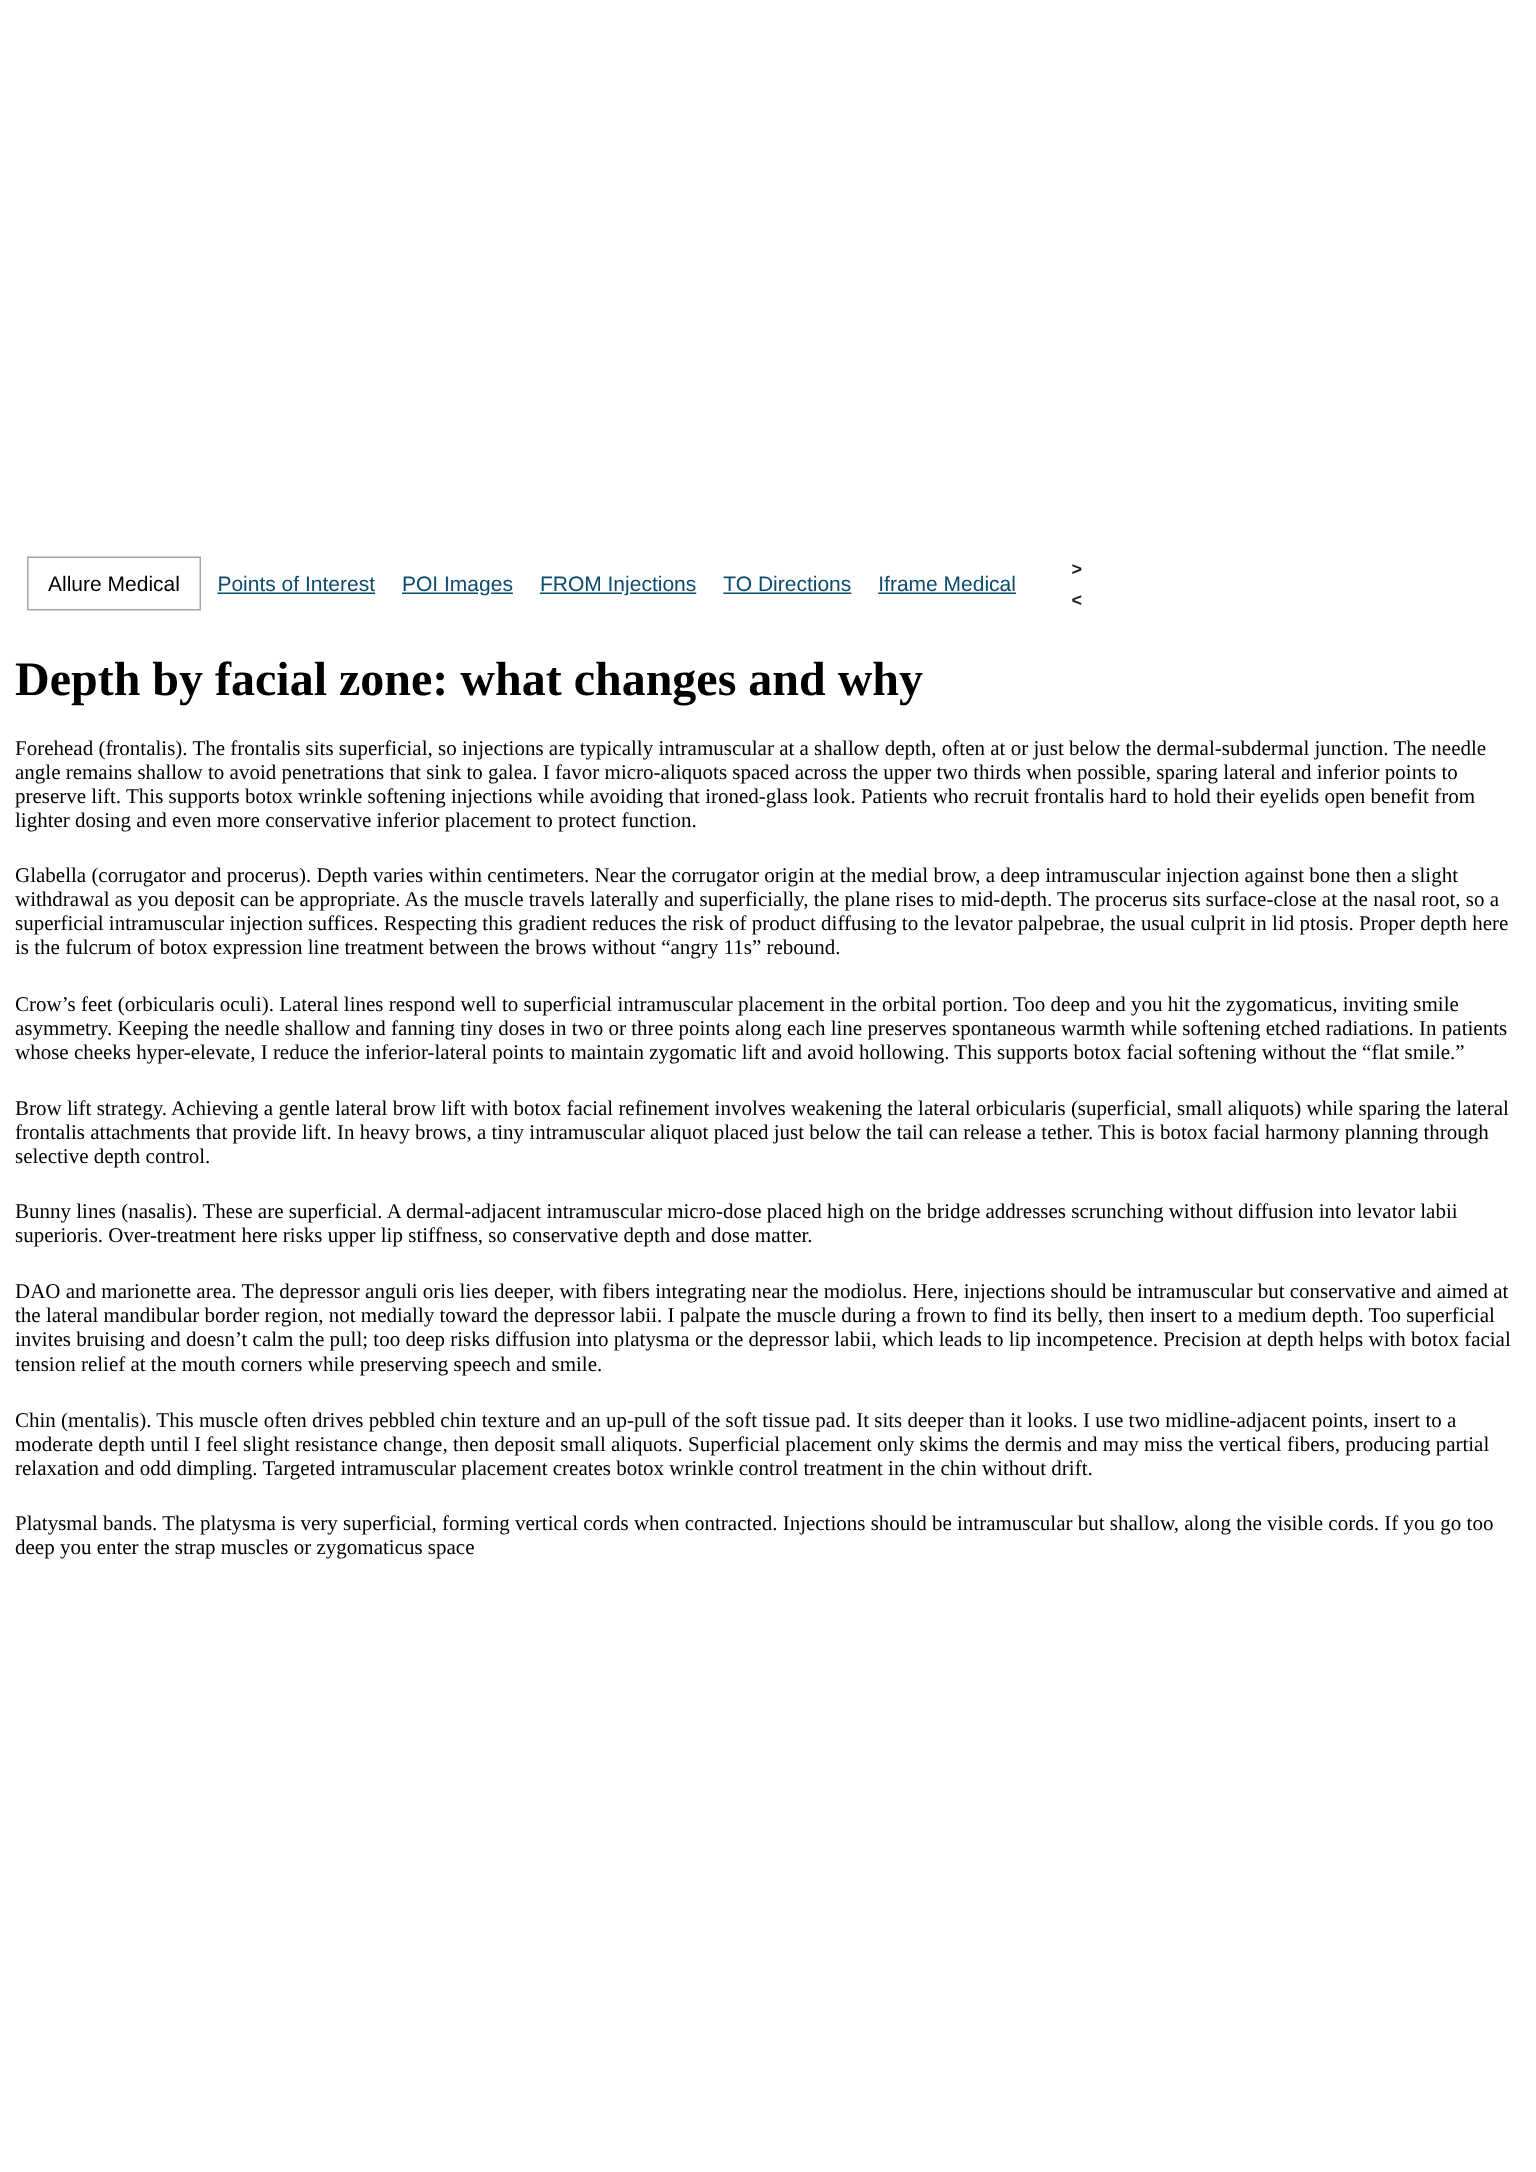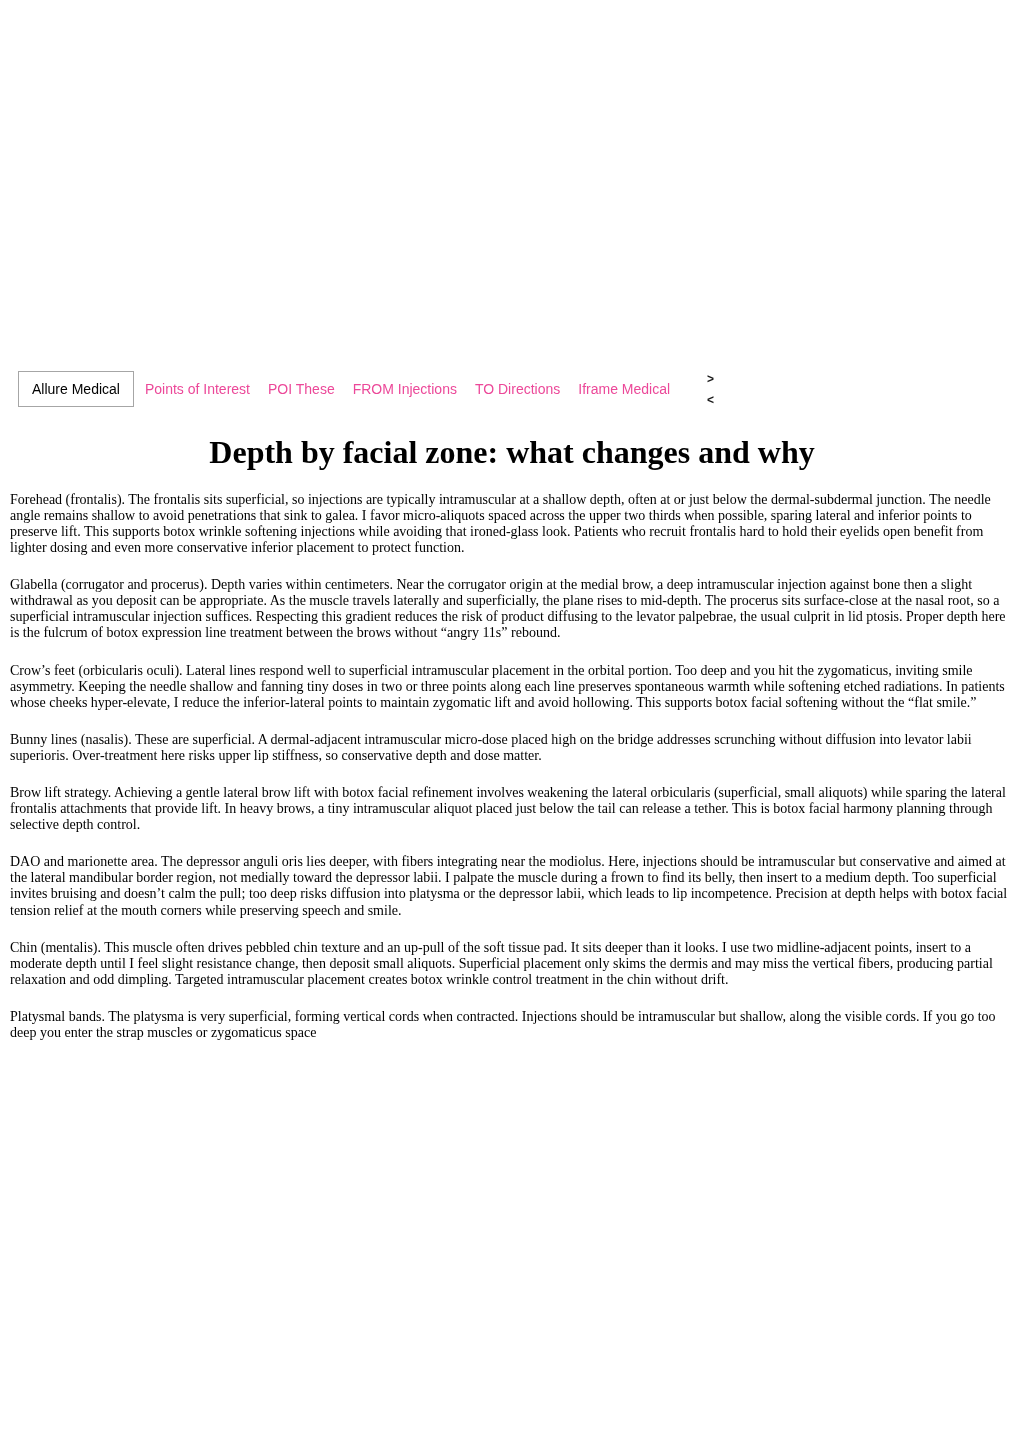--- a/index.html
+++ b/index.html
@@ -27,21 +27,22 @@
     white-space: nowrap;
   }
   .tab-active {
     border: 1px solid #a6a6a6;
     background: #ffffff;
     color: #000000;
     padding: 9px 13px;
     cursor: pointer;
   }
   .nav-link {
-    color: #ec4899;
+    color: #0c4a6e;
+    text-decoration: underline;
     margin-left: 18px;
     cursor: pointer;
   }
   .nav-link.first {
     margin-left: 11px;
   }
   .tab-scroll {
     display: flex;
     flex-direction: column;
     align-items: center;
@@ -55,49 +56,48 @@
   .tab-scroll span { cursor: pointer; }
   
   .article {
     margin: 0 10px;
   }
   .article h1 {
     font-size: 32px;
     font-weight: bold;
     line-height: 1.15;
     margin: 27px 0 20px 0;
-    text-align: center;
   }
   .article p {
     font-size: 14px;
     line-height: 1.15;
     margin: 21px 0 0 0;
   }
 </style>
 </head>
 <body>
 
 <div class="top-spacer"></div>
 
 <nav class="nav-strip">
   <div class="tab-active">Allure Medical</div>
   <a class="nav-link first">Points of Interest</a>
-  <a class="nav-link">POI These</a>
+  <a class="nav-link">POI Images</a>
   <a class="nav-link">FROM Injections</a>
   <a class="nav-link">TO Directions</a>
   <a class="nav-link">Iframe Medical</a>
   <div class="tab-scroll">
     <span>&gt;</span>
     <span>&lt;</span>
   </div>
 </nav>
 
 <main class="article">
   <h1>Depth by facial zone: what changes and why</h1>
   <p>Forehead (frontalis). The frontalis sits superficial, so injections are typically intramuscular at a shallow depth, often at or just below the dermal-subdermal junction. The needle angle remains shallow to avoid penetrations that sink to galea. I favor micro-aliquots spaced across the upper two thirds when possible, sparing lateral and inferior points to preserve lift. This supports botox wrinkle softening injections while avoiding that ironed-glass look. Patients who recruit frontalis hard to hold their eyelids open benefit from lighter dosing and even more conservative inferior placement to protect function.</p>
   <p>Glabella (corrugator and procerus). Depth varies within centimeters. Near the corrugator origin at the medial brow, a deep intramuscular injection against bone then a slight withdrawal as you deposit can be appropriate. As the muscle travels laterally and superficially, the plane rises to mid-depth. The procerus sits surface-close at the nasal root, so a superficial intramuscular injection suffices. Respecting this gradient reduces the risk of product diffusing to the levator palpebrae, the usual culprit in lid ptosis. Proper depth here is the fulcrum of botox expression line treatment between the brows without “angry 11s” rebound.</p>
   <p>Crow’s feet (orbicularis oculi). Lateral lines respond well to superficial intramuscular placement in the orbital portion. Too deep and you hit the zygomaticus, inviting smile asymmetry. Keeping the needle shallow and fanning tiny doses in two or three points along each line preserves spontaneous warmth while softening etched radiations. In patients whose cheeks hyper-elevate, I reduce the inferior-lateral points to maintain zygomatic lift and avoid hollowing. This supports botox facial softening without the “flat smile.”</p>
+  <p>Brow lift strategy. Achieving a gentle lateral brow lift with botox facial refinement involves weakening the lateral orbicularis (superficial, small aliquots) while sparing the lateral frontalis attachments that provide lift. In heavy brows, a tiny intramuscular aliquot placed just below the tail can release a tether. This is botox facial harmony planning through selective depth control.</p>
   <p>Bunny lines (nasalis). These are superficial. A dermal-adjacent intramuscular micro-dose placed high on the bridge addresses scrunching without diffusion into levator labii superioris. Over-treatment here risks upper lip stiffness, so conservative depth and dose matter.</p>
-  <p>Brow lift strategy. Achieving a gentle lateral brow lift with botox facial refinement involves weakening the lateral orbicularis (superficial, small aliquots) while sparing the lateral frontalis attachments that provide lift. In heavy brows, a tiny intramuscular aliquot placed just below the tail can release a tether. This is botox facial harmony planning through selective depth control.</p>
   <p>DAO and marionette area. The depressor anguli oris lies deeper, with fibers integrating near the modiolus. Here, injections should be intramuscular but conservative and aimed at the lateral mandibular border region, not medially toward the depressor labii. I palpate the muscle during a frown to find its belly, then insert to a medium depth. Too superficial invites bruising and doesn’t calm the pull; too deep risks diffusion into platysma or the depressor labii, which leads to lip incompetence. Precision at depth helps with botox facial tension relief at the mouth corners while preserving speech and smile.</p>
   <p>Chin (mentalis). This muscle often drives pebbled chin texture and an up-pull of the soft tissue pad. It sits deeper than it looks. I use two midline-adjacent points, insert to a moderate depth until I feel slight resistance change, then deposit small aliquots. Superficial placement only skims the dermis and may miss the vertical fibers, producing partial relaxation and odd dimpling. Targeted intramuscular placement creates botox wrinkle control treatment in the chin without drift.</p>
   <p>Platysmal bands. The platysma is very superficial, forming vertical cords when contracted. Injections should be intramuscular but shallow, along the visible cords. If you go too deep you enter the strap muscles or zygomaticus space</p>
 </main>
 
 </body></html>

